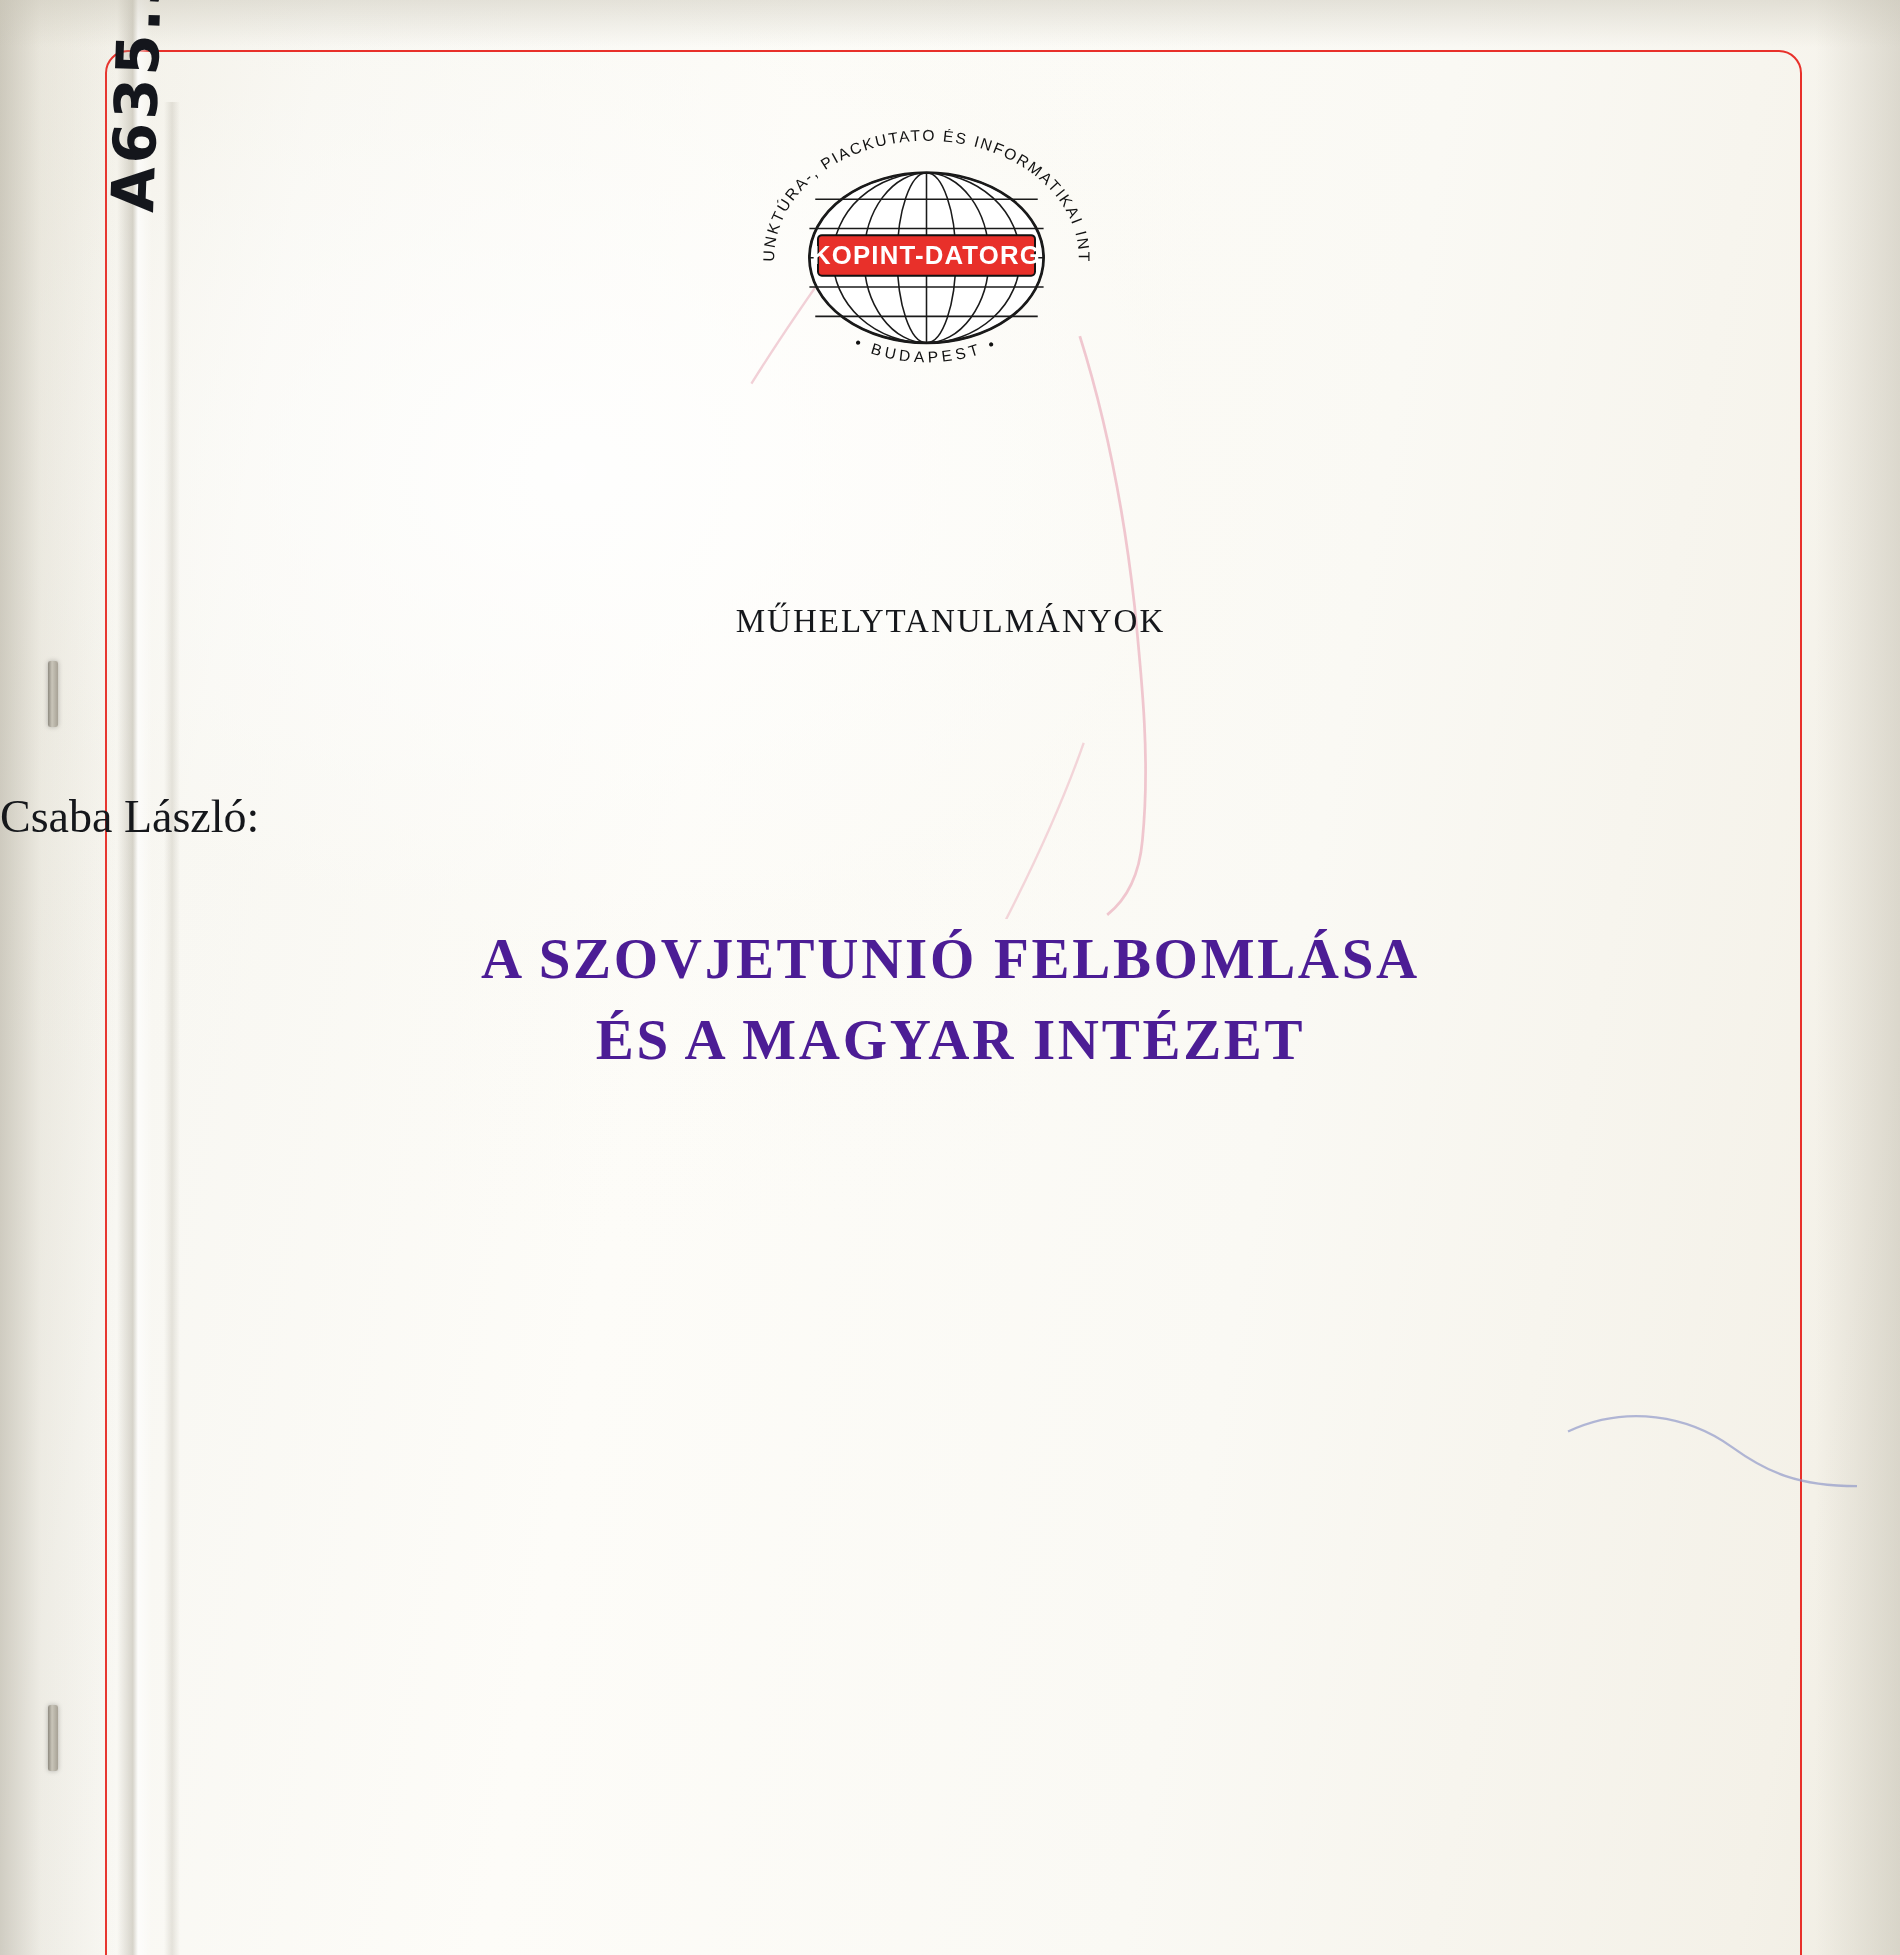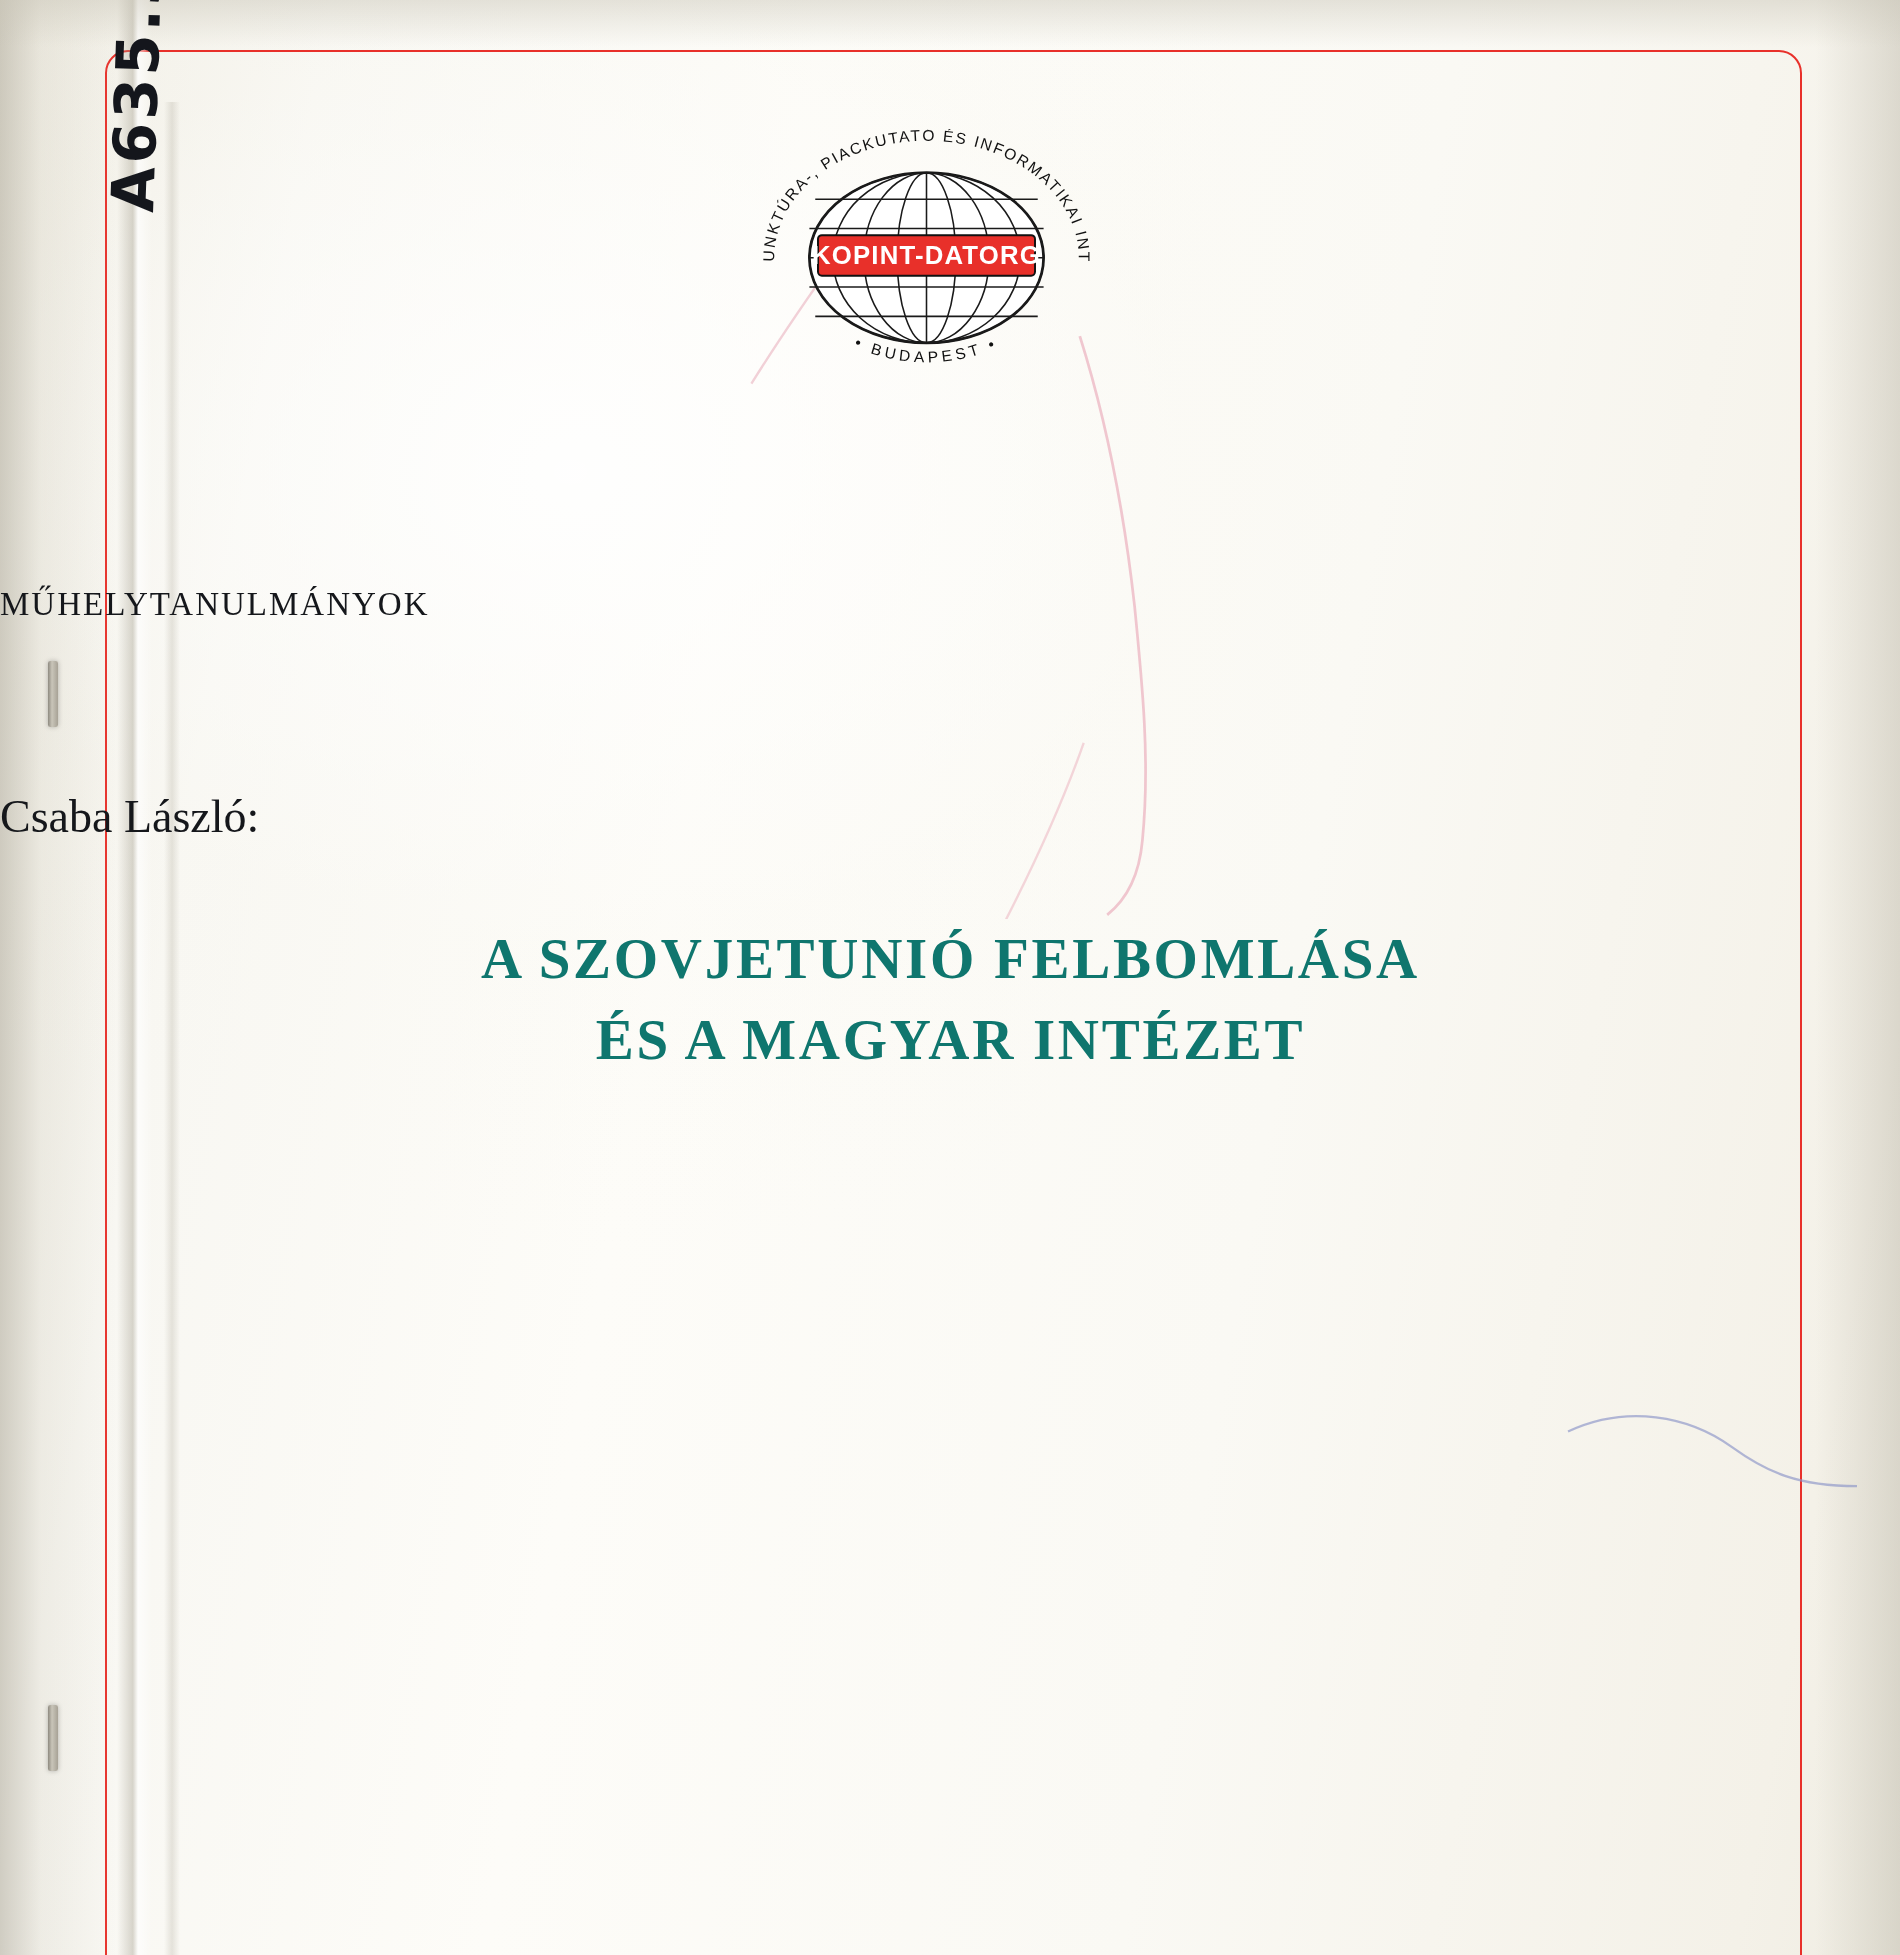--- a/index.html
+++ b/index.html
@@ -115,22 +115,22 @@
     top: 129px;
     width: 391px;
     height: 242px;
   }
   .logo-wrap svg { display: block; width: 100%; height: 100%; }
 
   
   .series-label {
     position: absolute;
     left: 0; right: 0;
-    top: 586px;
-    text-align: left;
+    top: 603px;
+    text-align: center;
     font-family: "Liberation Serif", serif;
     font-size: 33px;
     letter-spacing: 2px;
     color: #15171b;
   }
   .author {
     position: absolute;
     left: 0; right: 0;
     top: 790px;
     font-family: "Liberation Serif", serif;
@@ -140,21 +140,21 @@
   .title {
     position: absolute;
     left: 0; right: 0;
     top: 919px;
     text-align: center;
     font-family: "Liberation Serif", serif;
     font-weight: 700;
     font-size: 57px;
     letter-spacing: 2.7px;
     line-height: 1.42;
-    color: #0f766e;
+    color: #4c1d95;
   }
   .title .line { display: block; }
 
   
   .pen {
     position: absolute;
     pointer-events: none;
   }
   .pen svg { display:block; }
 </style>

